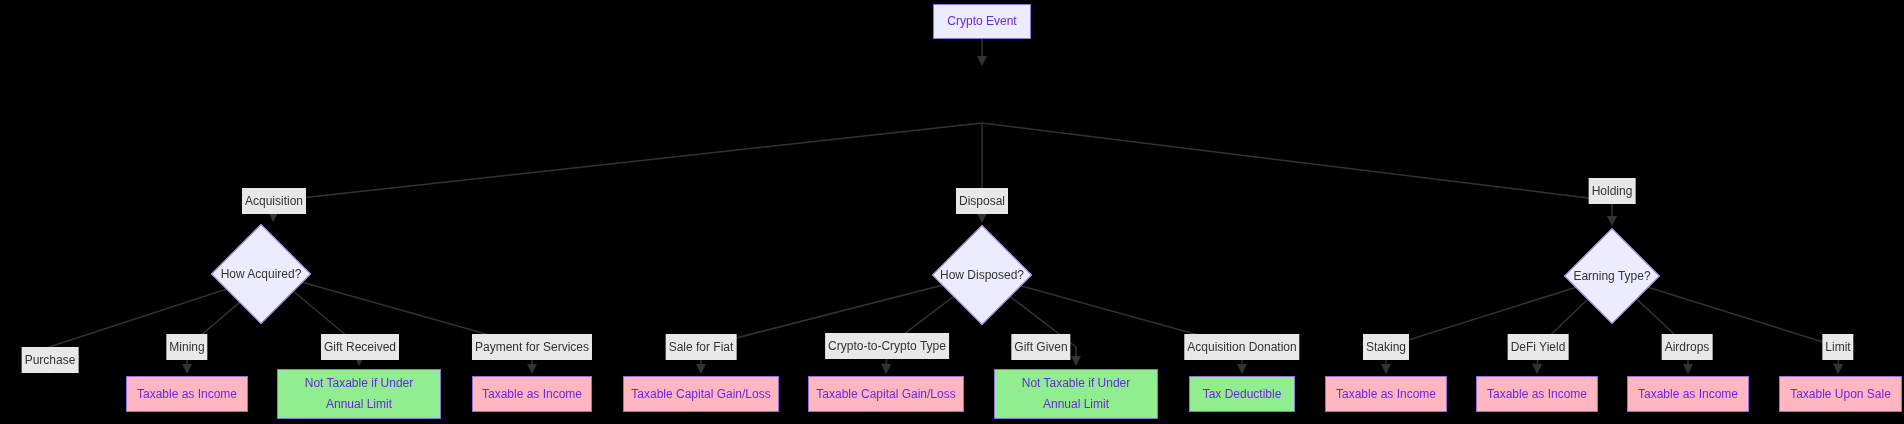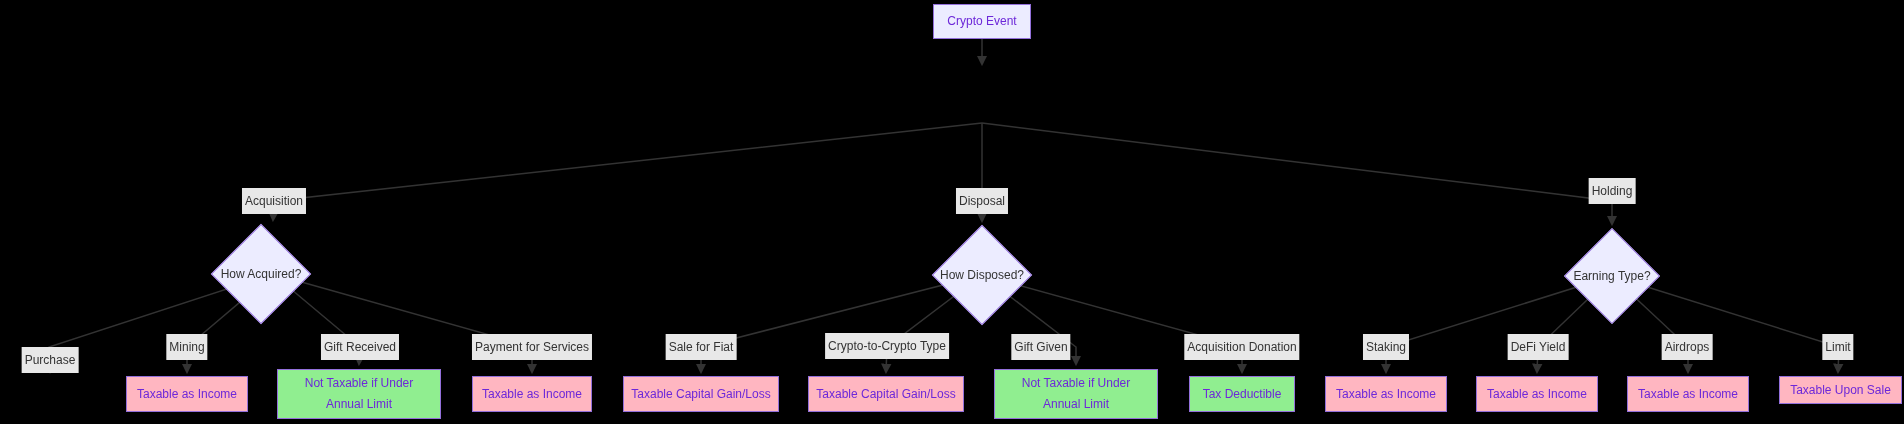--- a/index.html
+++ b/index.html
@@ -117,17 +117,17 @@
   </div>
   <div class="node leaf-pink" style="left:1325px;top:376px;width:122px;height:36px;">
     <span>Taxable as Income</span>
   </div>
   <div class="node leaf-pink" style="left:1476px;top:376px;width:122px;height:36px;">
     <span>Taxable as Income</span>
   </div>
   <div class="node leaf-pink" style="left:1627px;top:376px;width:122px;height:36px;">
     <span>Taxable as Income</span>
   </div>
-  <div class="node leaf-pink" style="left:1779px;top:376px;width:123px;height:28px;">
+  <div class="node leaf-pink" style="left:1779px;top:376px;width:123px;height:36px;">
     <span>Taxable Upon Sale</span>
   </div>
 
 </div>
 
 </body></html>

